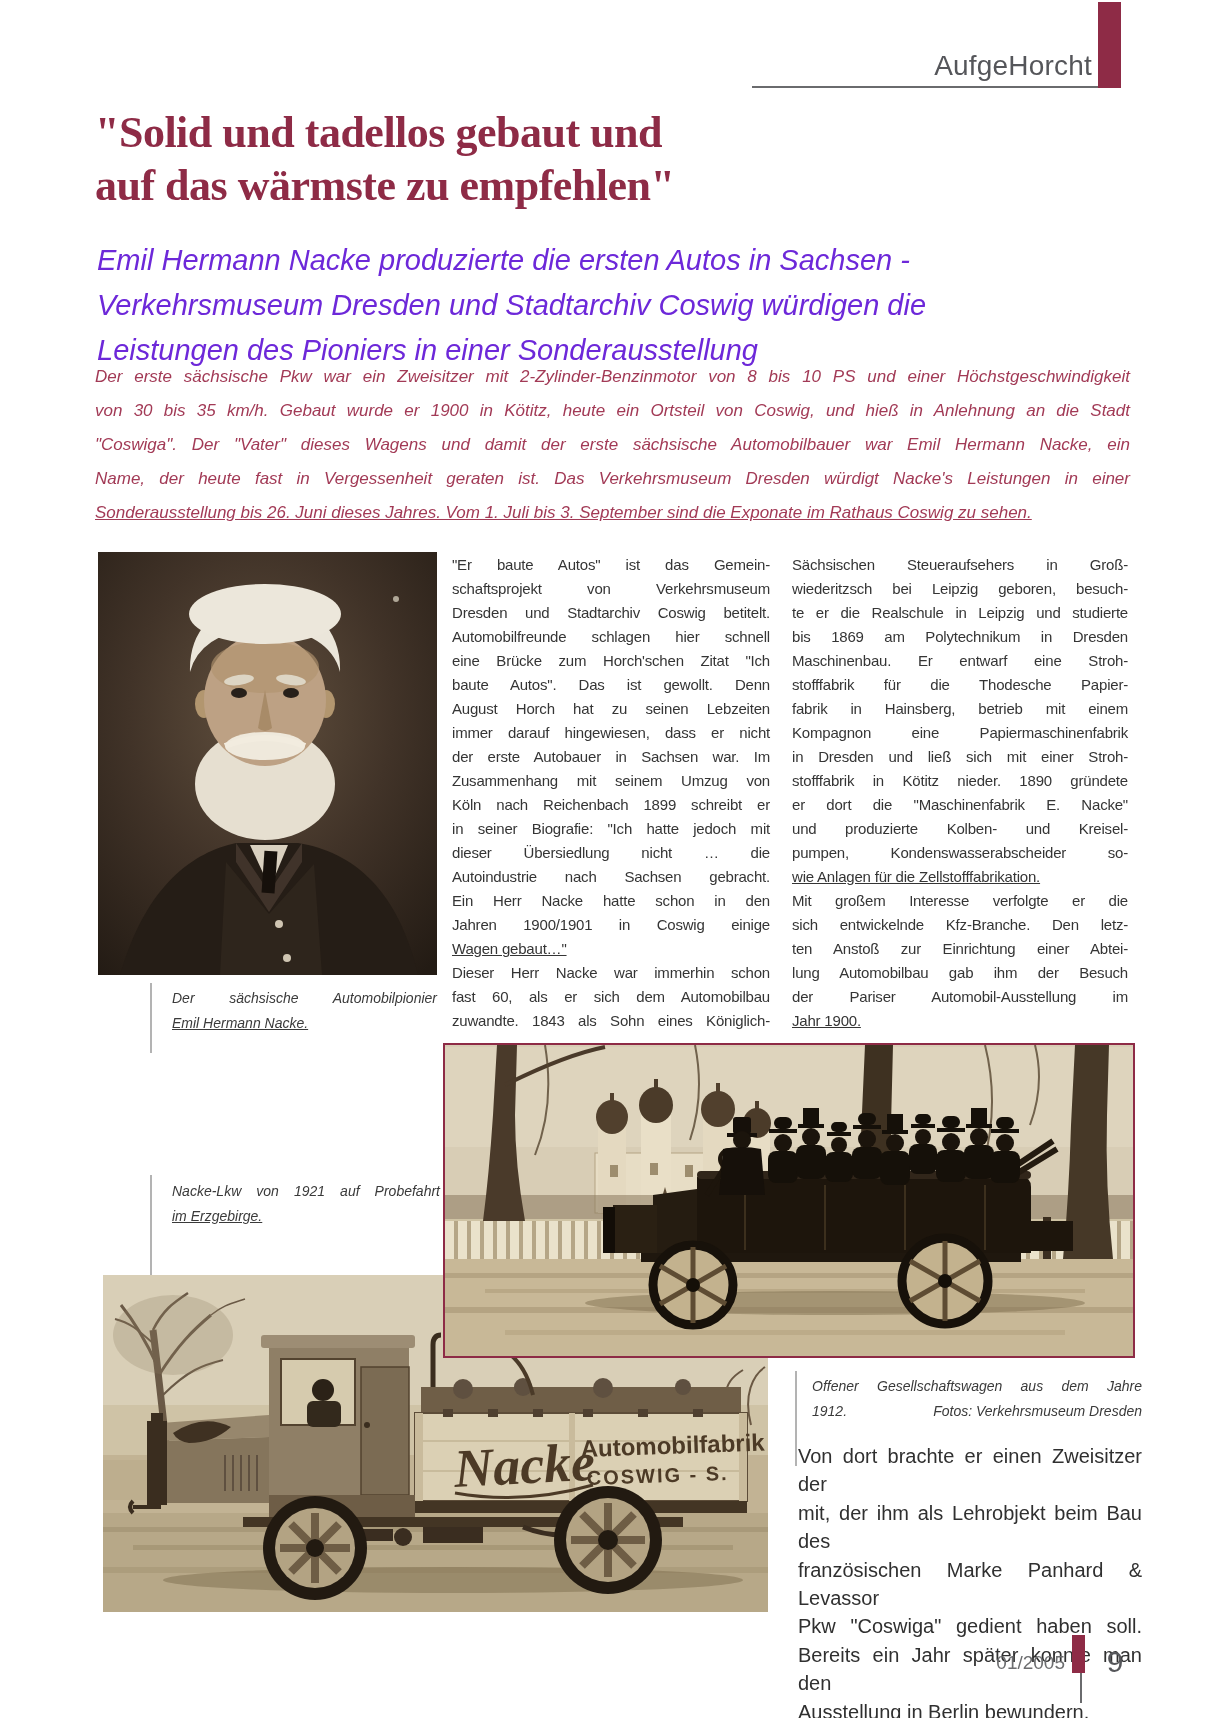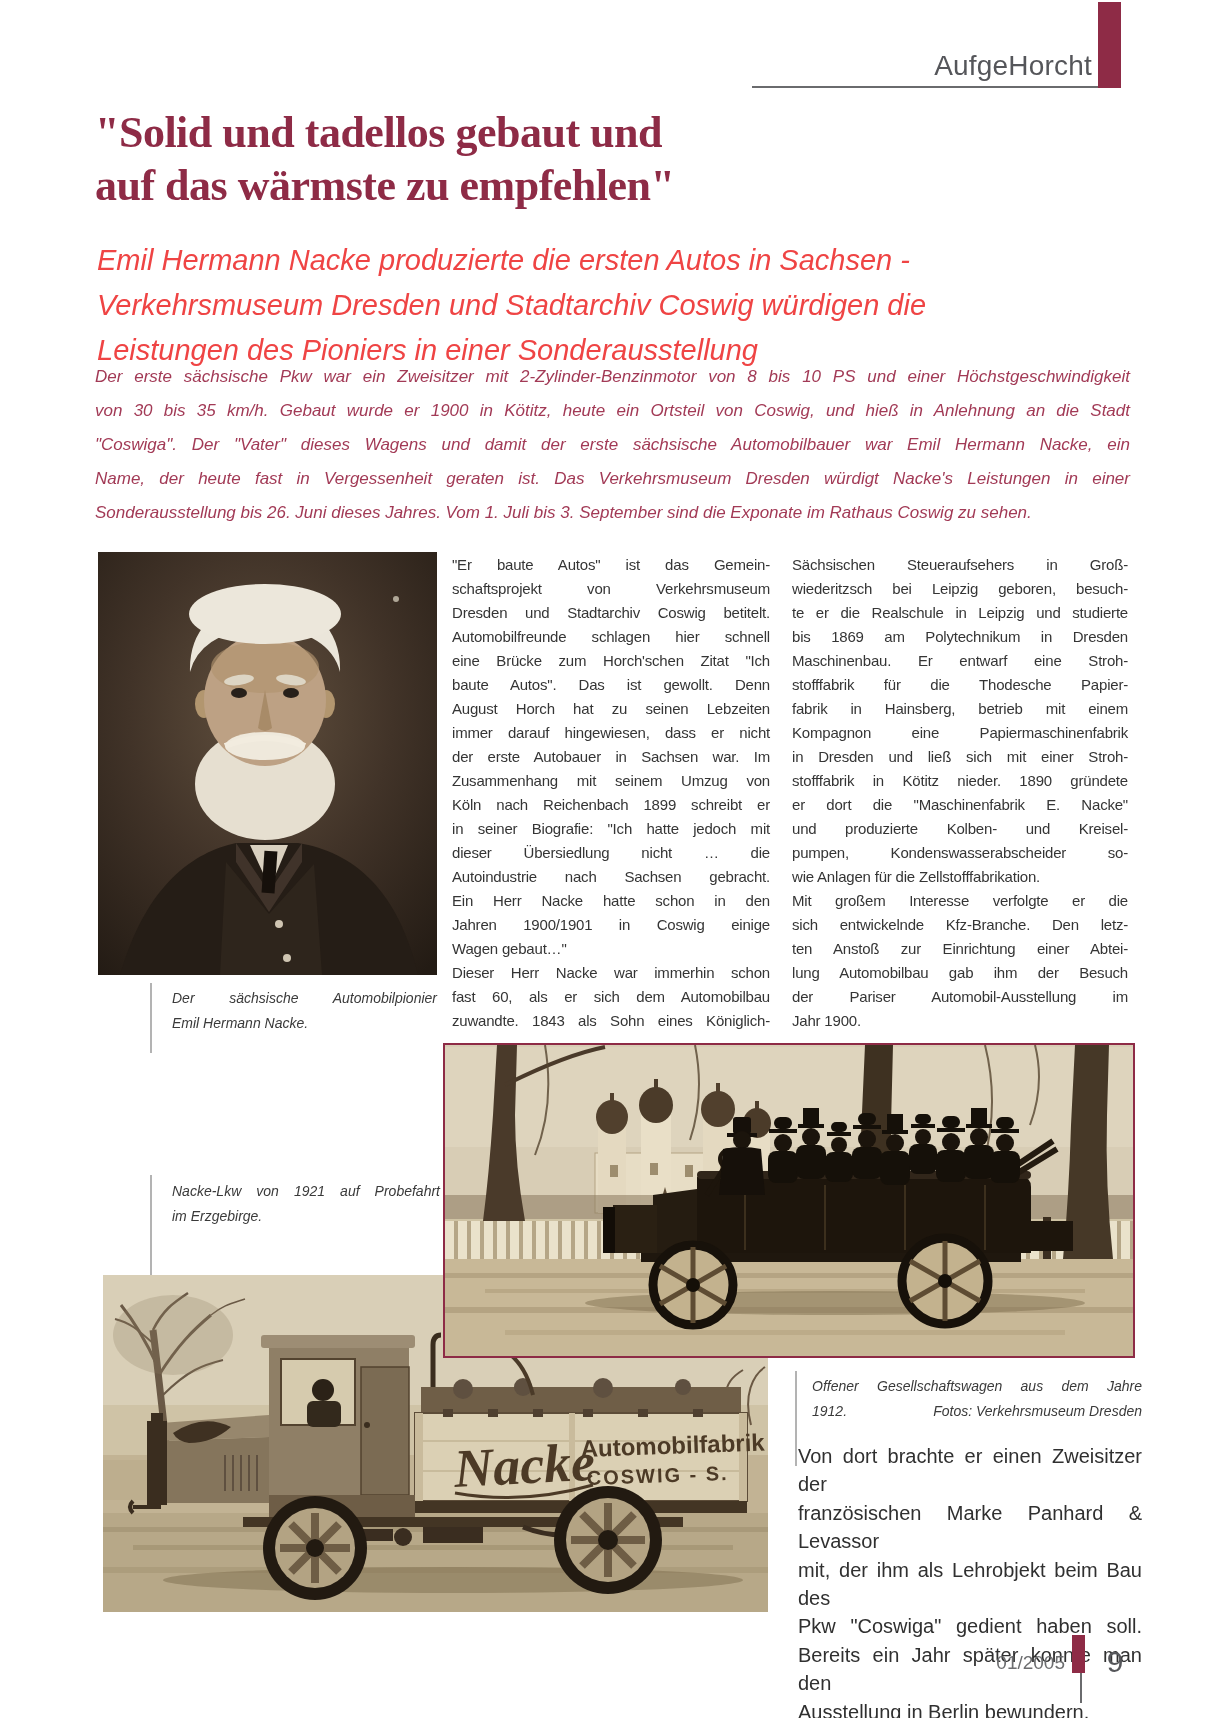--- a/index.html
+++ b/index.html
@@ -8,26 +8,26 @@
   .abs{position:absolute;}
 
   
   .header-rule{left:752px;top:86px;width:347px;height:2px;background:#6a6b6d;}
   .header-bar{left:1098px;top:2px;width:23px;height:86px;background:#8e2b46;}
   .header-label{left:860px;top:50px;width:232px;text-align:right;font-size:28px;color:#55565a;letter-spacing:0.2px;}
 
   
   .title{left:95px;top:106px;width:1000px;font-family:"Liberation Serif",serif;font-weight:700;
          font-size:44px;line-height:53px;color:#8e2b46;letter-spacing:-0.5px;}
-  .subtitle{left:97px;top:238px;width:980px;font-style:italic;font-size:29px;line-height:45px;color:#ef4444;}
+  .subtitle{left:97px;top:238px;width:980px;font-style:italic;font-size:29px;line-height:45px;color:#6d28d9;}
   .lead{left:95px;top:360px;width:1035px;font-style:italic;font-size:17px;line-height:34px;color:#a23a56;}
 
   
   .jl .line{text-align:justify;text-align-last:justify;}
-  .jl .line.flush{text-align:right;text-align-last:left;}
+  .jl .line.flush{text-align:right;text-align-last:left;text-decoration:underline;}
 
   
   .coltext{font-size:15px;line-height:24px;letter-spacing:-0.2px;color:#353535;}
   .col-middle{left:452px;top:553px;width:318px;}
   .col-right{left:792px;top:553px;width:336px;}
 
   
   .caption{font-style:italic;font-size:14px;line-height:25px;color:#3a3a3a;}
   .cap-rule{width:2px;background:#b3b3b3;}
   .cap1{left:172px;top:986px;width:265px;}
@@ -394,22 +394,22 @@
   <div class="abs caption cap3">
     <div class="line" style="text-align:justify;text-align-last:justify;">Offener Gesellschaftswagen aus dem Jahre</div>
     <div class="cap-row">
       <span>1912.</span>
       <span>Fotos: Verkehrsmuseum Dresden</span>
     </div>
   </div>
 
   <div class="abs closing jl">
       <div class="line">Von dort brachte er einen Zweisitzer der</div>
+      <div class="line">mit, der ihm als Lehrobjekt beim Bau des</div>
       <div class="line">französischen Marke Panhard &amp; Levassor</div>
-      <div class="line">mit, der ihm als Lehrobjekt beim Bau des</div>
       <div class="line">Pkw "Coswiga" gedient haben soll.</div>
       <div class="line">Bereits ein Jahr später konnte man den</div>
       <div class="line flush">Ausstellung in Berlin bewundern.</div>
       <div class="line">sächsischen Wagen auf der Automobil-</div>
     </div>
 
   <div class="abs footer-issue">01/2005</div>
   <div class="abs footer-vline"></div>
   <div class="abs footer-bar"></div>
   <div class="abs footer-page">9</div>

